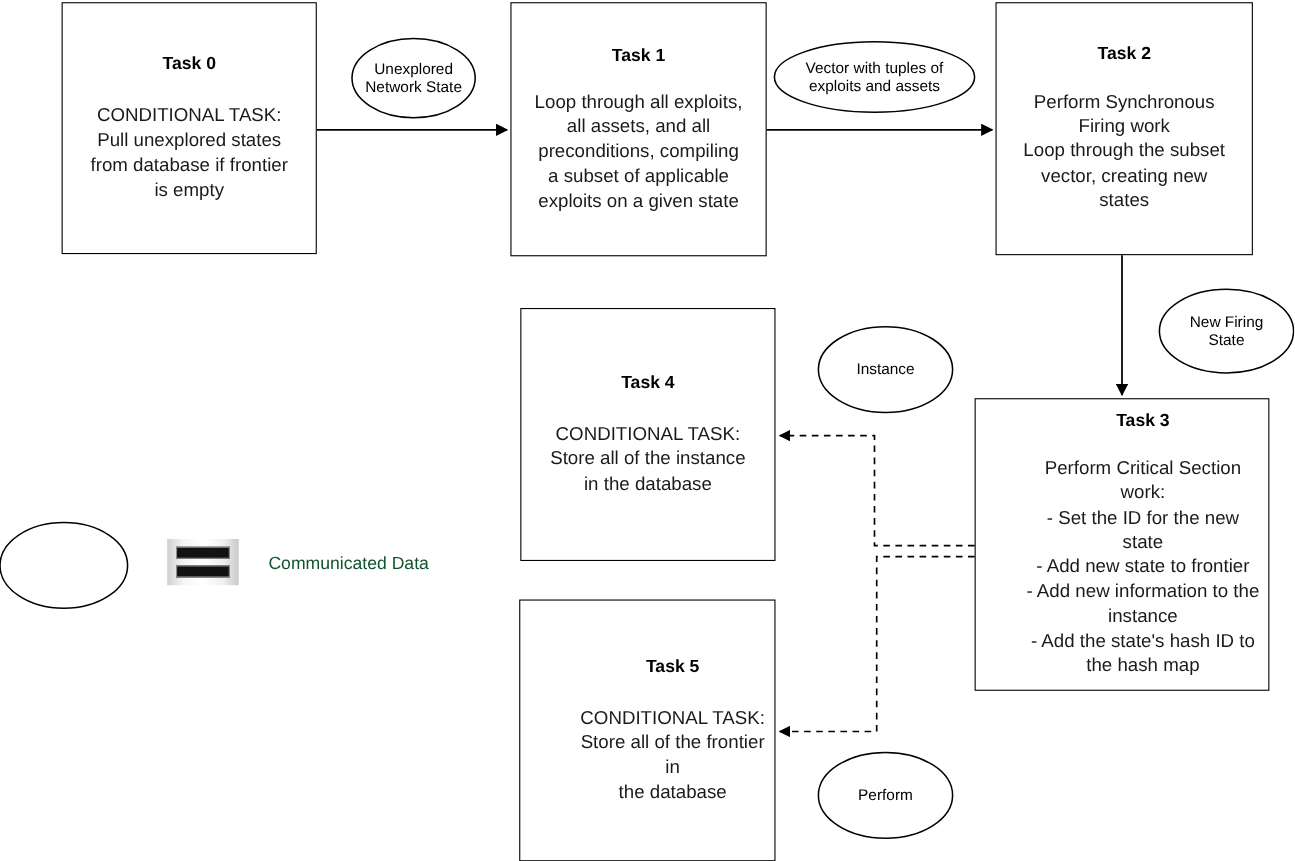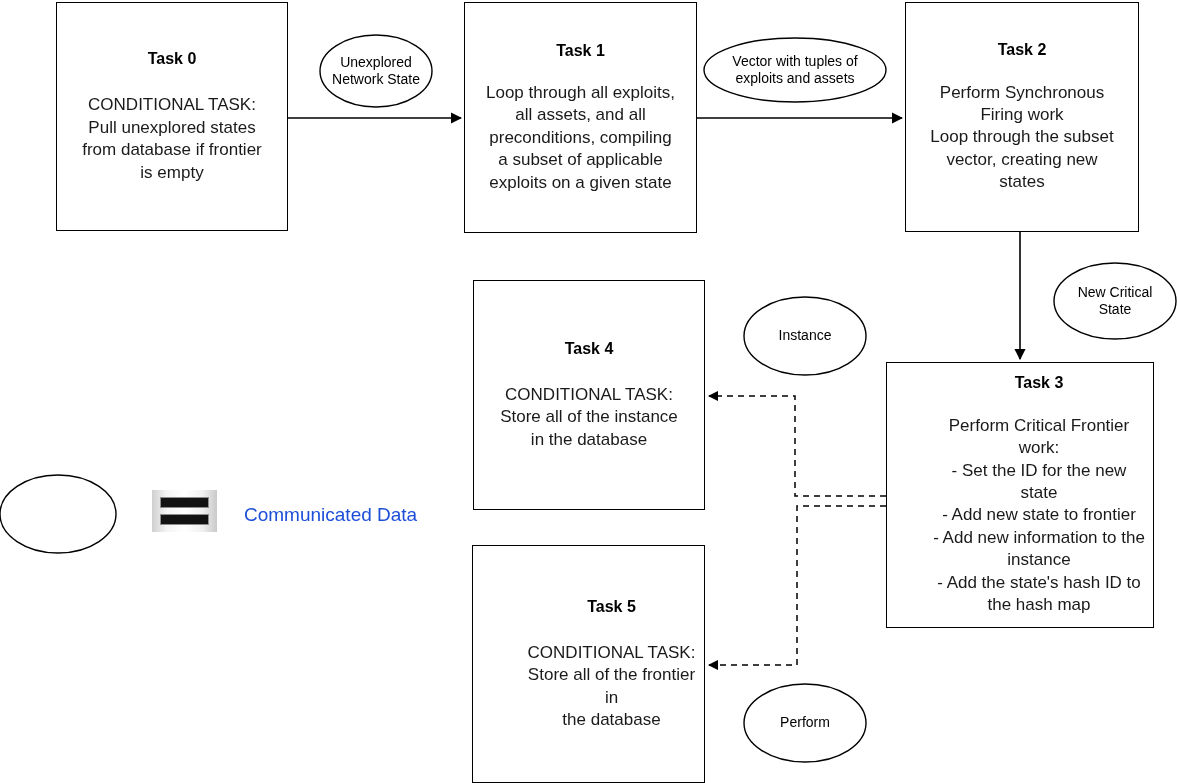--- a/index.html
+++ b/index.html
@@ -57,22 +57,22 @@
     align-items: center;
     justify-content: center;
     text-align: center;
     font-size: 14px;
     line-height: 1.25;
     color: #000000;
     white-space: pre-line;
   }
   .legend-text {
     position: absolute;
-    font-size: 19px;
-    color: #1d4ed8;
+    font-size: 16px;
+    color: #14532d;
     white-space: nowrap;
   }
   .equals-icon {
     position: absolute;
     box-sizing: border-box;
     display: flex;
     flex-direction: column;
     align-items: center;
     justify-content: center;
     gap: 6px;
@@ -116,21 +116,21 @@
     <div class="task-body">Perform Synchronous
 Firing work
 Loop through the subset
 vector, creating new
 states</div>
   </div>
 
   <div class="task-box" id="box-task-3" style="left: 886px; top: 362px; width: 268px; height: 266px; padding-left: 38px;">
     <div class="task-title">Task 3</div>
     <div class="gap-sm"></div>
-    <div class="task-body">Perform Critical Frontier work:
+    <div class="task-body">Perform Critical Section work:
 - Set the ID for the new state
 - Add new state to frontier
 - Add new information to the
 instance
 - Add the state's hash ID to
 the hash map</div>
   </div>
 
   <div class="task-box" id="box-task-4" style="left: 473px; top: 280px; width: 232px; height: 230px;">
     <div class="task-title">Task 4</div>
@@ -171,21 +171,21 @@
     <ellipse cx="805" cy="336" rx="61" ry="39" fill="#ffffff" stroke="#000000" stroke-width="1.4"></ellipse>
     <ellipse cx="805" cy="723" rx="61" ry="39" fill="#ffffff" stroke="#000000" stroke-width="1.4"></ellipse>
 
     <ellipse cx="58" cy="514" rx="58" ry="39" fill="#ffffff" stroke="#000000" stroke-width="1.4"></ellipse>
   </svg>
 
   <div class="ell-label" id="lbl-0" style="left: 320px; top: 35px; width: 112px; height: 72px;">Unexplored
 Network State</div>
   <div class="ell-label" id="lbl-1" style="left: 704px; top: 38px; width: 182px; height: 64px;">Vector with tuples of
 exploits and assets</div>
-  <div class="ell-label" id="lbl-2" style="left: 1054px; top: 263px; width: 122px; height: 76px;">New Critical
+  <div class="ell-label" id="lbl-2" style="left: 1054px; top: 263px; width: 122px; height: 76px;">New Firing
 State</div>
   <div class="ell-label" id="lbl-3" style="left: 744px; top: 297px; width: 122px; height: 78px;">Instance</div>
   <div class="ell-label" id="lbl-4" style="left: 744px; top: 684px; width: 122px; height: 78px;">Perform</div>
 
   <div class="equals-icon" id="legend-equals" style="left: 152px; top: 490px; width: 65px; height: 42px;">
     <div class="equals-bar"></div>
     <div class="equals-bar"></div>
   </div>
   <div class="legend-text" id="legend-caption" style="left: 244px; top: 504px;">Communicated Data</div>
 

